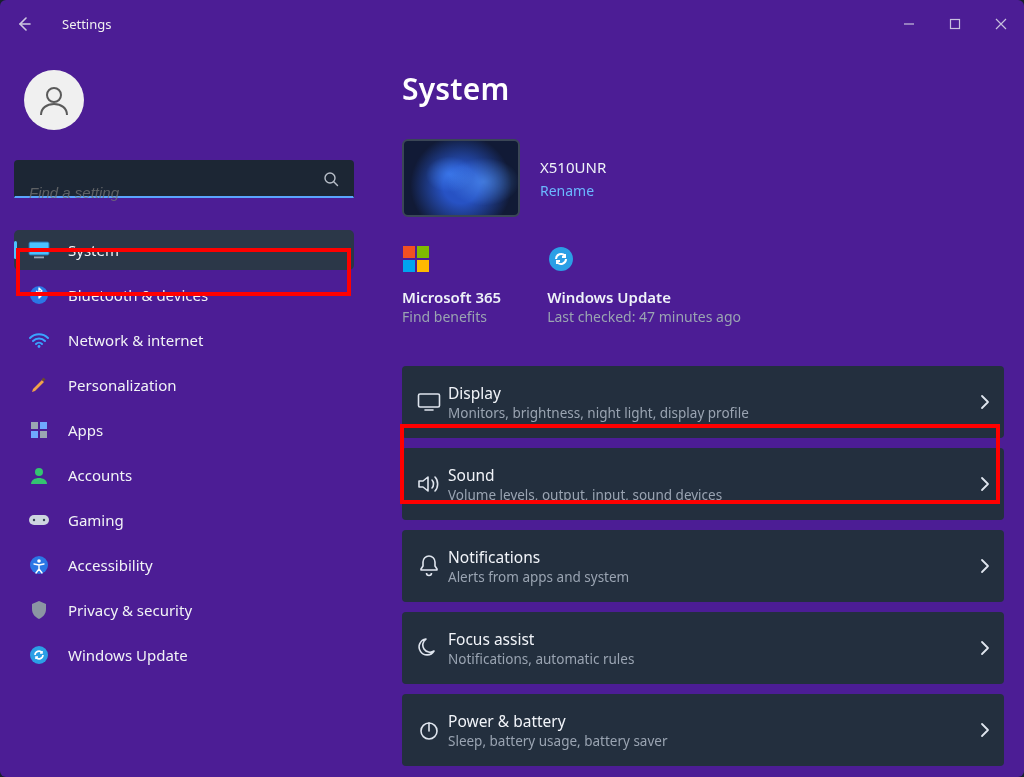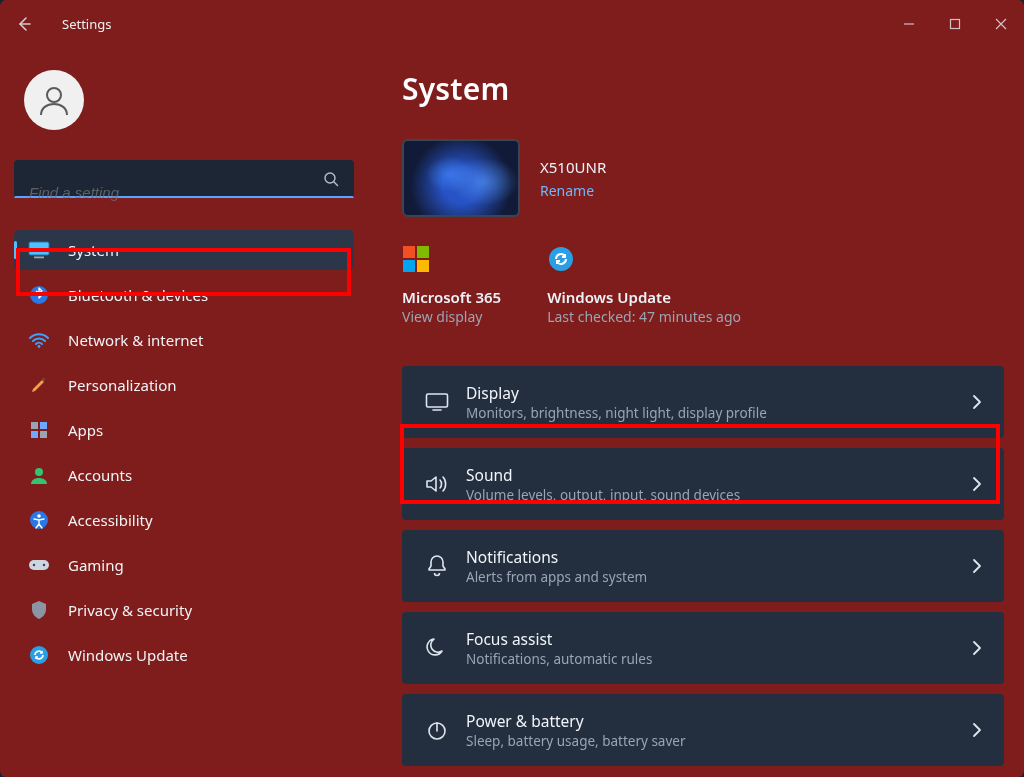--- a/index.html
+++ b/index.html
@@ -1,20 +1,20 @@
 <!DOCTYPE html>
 <html><head>
 <meta charset="utf-8">
 <style>
   * { box-sizing: border-box; margin: 0; padding: 0; }
   html, body { width: 1024px; height: 777px; overflow: hidden; font-family: "Segoe UI", -apple-system, system-ui, sans-serif; background:#18212d; color:#fff; }
   .window {
     position: relative;
     width: 1024px; height: 777px;
-    background: #7f1d1d;
+    background: #4c1d95;
     border-radius: 6px;
   }
   
   .titlebar {
     position: absolute; top:0; left:0; right:0; height:48px;
     display:flex; align-items:center; justify-content:space-between;
     padding-left:14px;
   }
   .titlebar-left { display:flex; align-items:center; gap:28px; }
   .back-btn {
@@ -86,21 +86,21 @@
   .rename-link { font-size:14px; color:#6bb9ff; cursor:pointer; }
   .status-row { display:flex; gap:46px; margin-bottom:40px; }
   .status-item { display:flex; align-items:flex-start; gap:14px;flex-direction:column; }
   .status-icon { width:28px; height:28px; display:flex; align-items:center; justify-content:center; margin-top:2px; }
   .status-text .t1 { font-size:15px; font-weight:600; color:#eef2f8; }
   .status-text .t2 { font-size:14px; color:#9aa4b2; }
 
   .cards { display:flex; flex-direction:column; gap:10px; }
   .card {
     background:#232f3e; border-radius:4px; height:72px; display:flex; align-items:center;
-    padding:0 22px; gap:16px; cursor:pointer;
+    padding:0 14px; gap:6px; cursor:pointer;
   }
   .card .card-icon { width:26px; height:26px; display:flex; align-items:center; justify-content:center; color:#dfe5ee; }
   .card .card-body { flex:1; }
   .card .card-title { font-size:15.5px; color:#f1f4f9; }
   .card .card-sub { font-size:13.5px; color:#9aa4b2; }
   .chevron { color:#dfe5ee; }
 
   .highlight-card {
     position:absolute; left:400px; top:424px; width:600px; height:80px;
     border:4px solid #ff0000; pointer-events:none;
@@ -237,39 +237,39 @@
                 <circle cx="10" cy="7" r="4" fill="#34c471"></circle>
                 <path d="M2 19c0-4 4-6 8-6s8 2 8 6" fill="#34c471"></path>
               </svg>
             </span>
         <span>Accounts</span>
       </div>
         </li>
       <li>
           <div class="nav-item">
         <span class="nav-icon">
-              <svg width="20" height="20" viewBox="0 0 20 20">
-                <circle cx="10" cy="10" r="9" fill="#2b77e5"></circle>
-                <circle cx="10" cy="6" r="1.8" fill="#fff"></circle>
-                <path d="M5 9l5 1 5-1M10 10v4m0 0l-3 4m3-4l3 4" stroke="#fff" stroke-width="1.4" fill="none" stroke-linecap="round"></path>
-              </svg>
-            </span>
-        <span>Accessibility</span>
-      </div>
-        </li>
-      <li>
-          <div class="nav-item">
-        <span class="nav-icon">
               <svg width="22" height="16" viewBox="0 0 22 16">
                 <rect x="1" y="3" width="20" height="10" rx="5" fill="#cdd5e0"></rect>
                 <circle cx="6" cy="8" r="1.2" fill="#374151"></circle>
                 <circle cx="16" cy="8" r="1.2" fill="#374151"></circle>
               </svg>
             </span>
         <span>Gaming</span>
+      </div>
+        </li>
+      <li>
+          <div class="nav-item">
+        <span class="nav-icon">
+              <svg width="20" height="20" viewBox="0 0 20 20">
+                <circle cx="10" cy="10" r="9" fill="#2b77e5"></circle>
+                <circle cx="10" cy="6" r="1.8" fill="#fff"></circle>
+                <path d="M5 9l5 1 5-1M10 10v4m0 0l-3 4m3-4l3 4" stroke="#fff" stroke-width="1.4" fill="none" stroke-linecap="round"></path>
+              </svg>
+            </span>
+        <span>Accessibility</span>
       </div>
         </li>
       <li>
           <div class="nav-item">
         <span class="nav-icon">
               <svg width="18" height="20" viewBox="0 0 18 20">
                 <path d="M9 1l7 3v5c0 5-3 8-7 10C5 17 2 14 2 9V4z" fill="#8b95a3"></path>
               </svg>
             </span>
         <span>Privacy &amp; security</span>
@@ -308,21 +308,21 @@
         <div class="status-icon">
           <div class="ms-logo">
               <span></span>
               <span></span>
               <span></span>
               <span></span>
             </div>
         </div>
         <div class="status-text">
           <div class="t1">Microsoft 365</div>
-          <div class="t2">View display</div>
+          <div class="t2">Find benefits</div>
         </div>
       </div>
       <div class="status-item">
         <div class="status-icon">
           <svg width="26" height="26" viewBox="0 0 26 26">
               <circle cx="13" cy="13" r="12" fill="#2b9fe6"></circle>
               <path d="M8 13a5 5 0 019-3M18 13a5 5 0 01-9 3" stroke="#fff" stroke-width="2" fill="none"></path>
               <path d="M17 8v3h-3M9 18v-3h3" stroke="#fff" stroke-width="2" fill="none"></path>
             </svg>
         </div>

